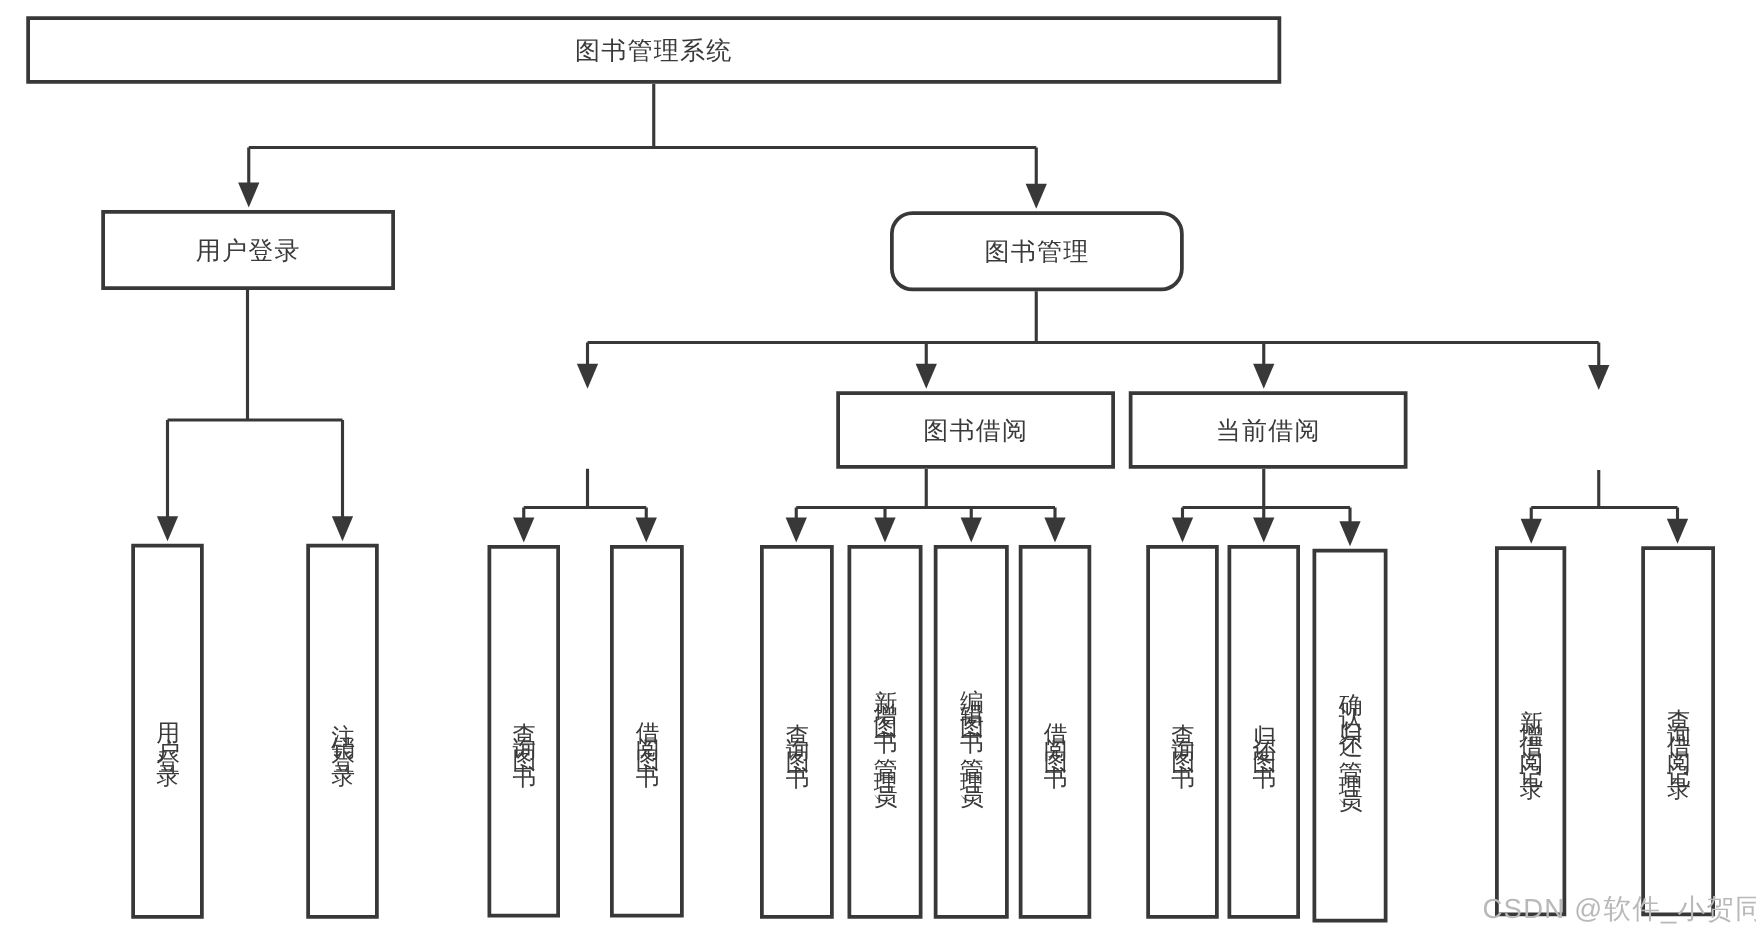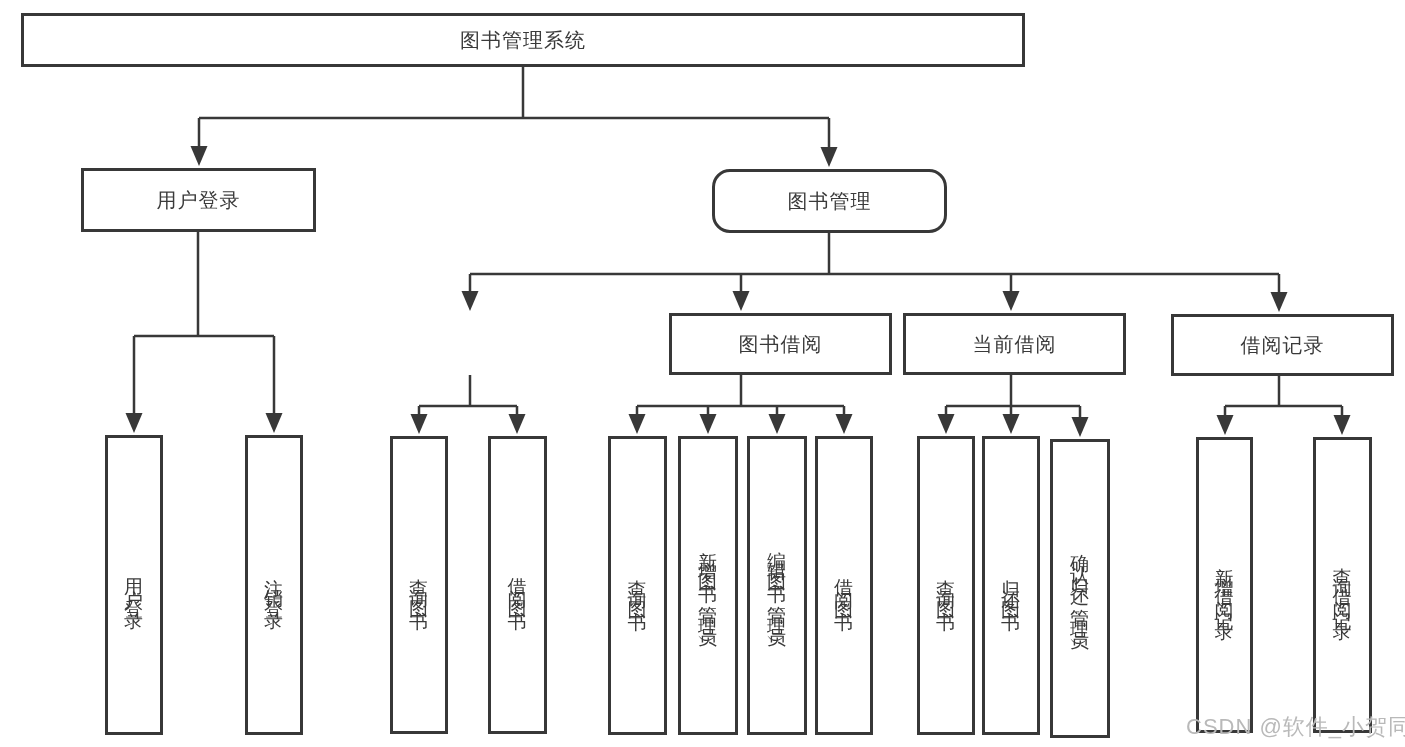--- a/index.html
+++ b/index.html
@@ -101,23 +101,20 @@
   <div class="box" style="left:712px; top:169px; width:235px; height:64px;border-radius:18px;">
     <span class="hlabel">图书管理</span>
   </div>
 
   <div class="box" style="left:633px; top:313px; width:223px; height:62px;margin-left:36px;">
     <span class="hlabel">图书借阅</span>
   </div>
   <div class="box" style="left:903px; top:313px; width:223px; height:62px;">
     <span class="hlabel">当前借阅</span>
   </div>
-  <div class="box" style="left:1171px; top:314px; width:223px; height:62px;">
-    <span class="hlabel">借阅记录</span>
-  </div>
 
   <div class="box leaf" style="left:105px; top:435px; width:58px; height:300px;">
     <span class="vtext">用户登录</span>
   </div>
   <div class="box leaf" style="left:245px; top:435px; width:58px; height:300px;">
     <span class="vtext">注销登录</span>
   </div>
 
   <div class="box leaf" style="left:390px; top:436px; width:58px; height:298px;">
     <span class="vtext">查询图书</span>

